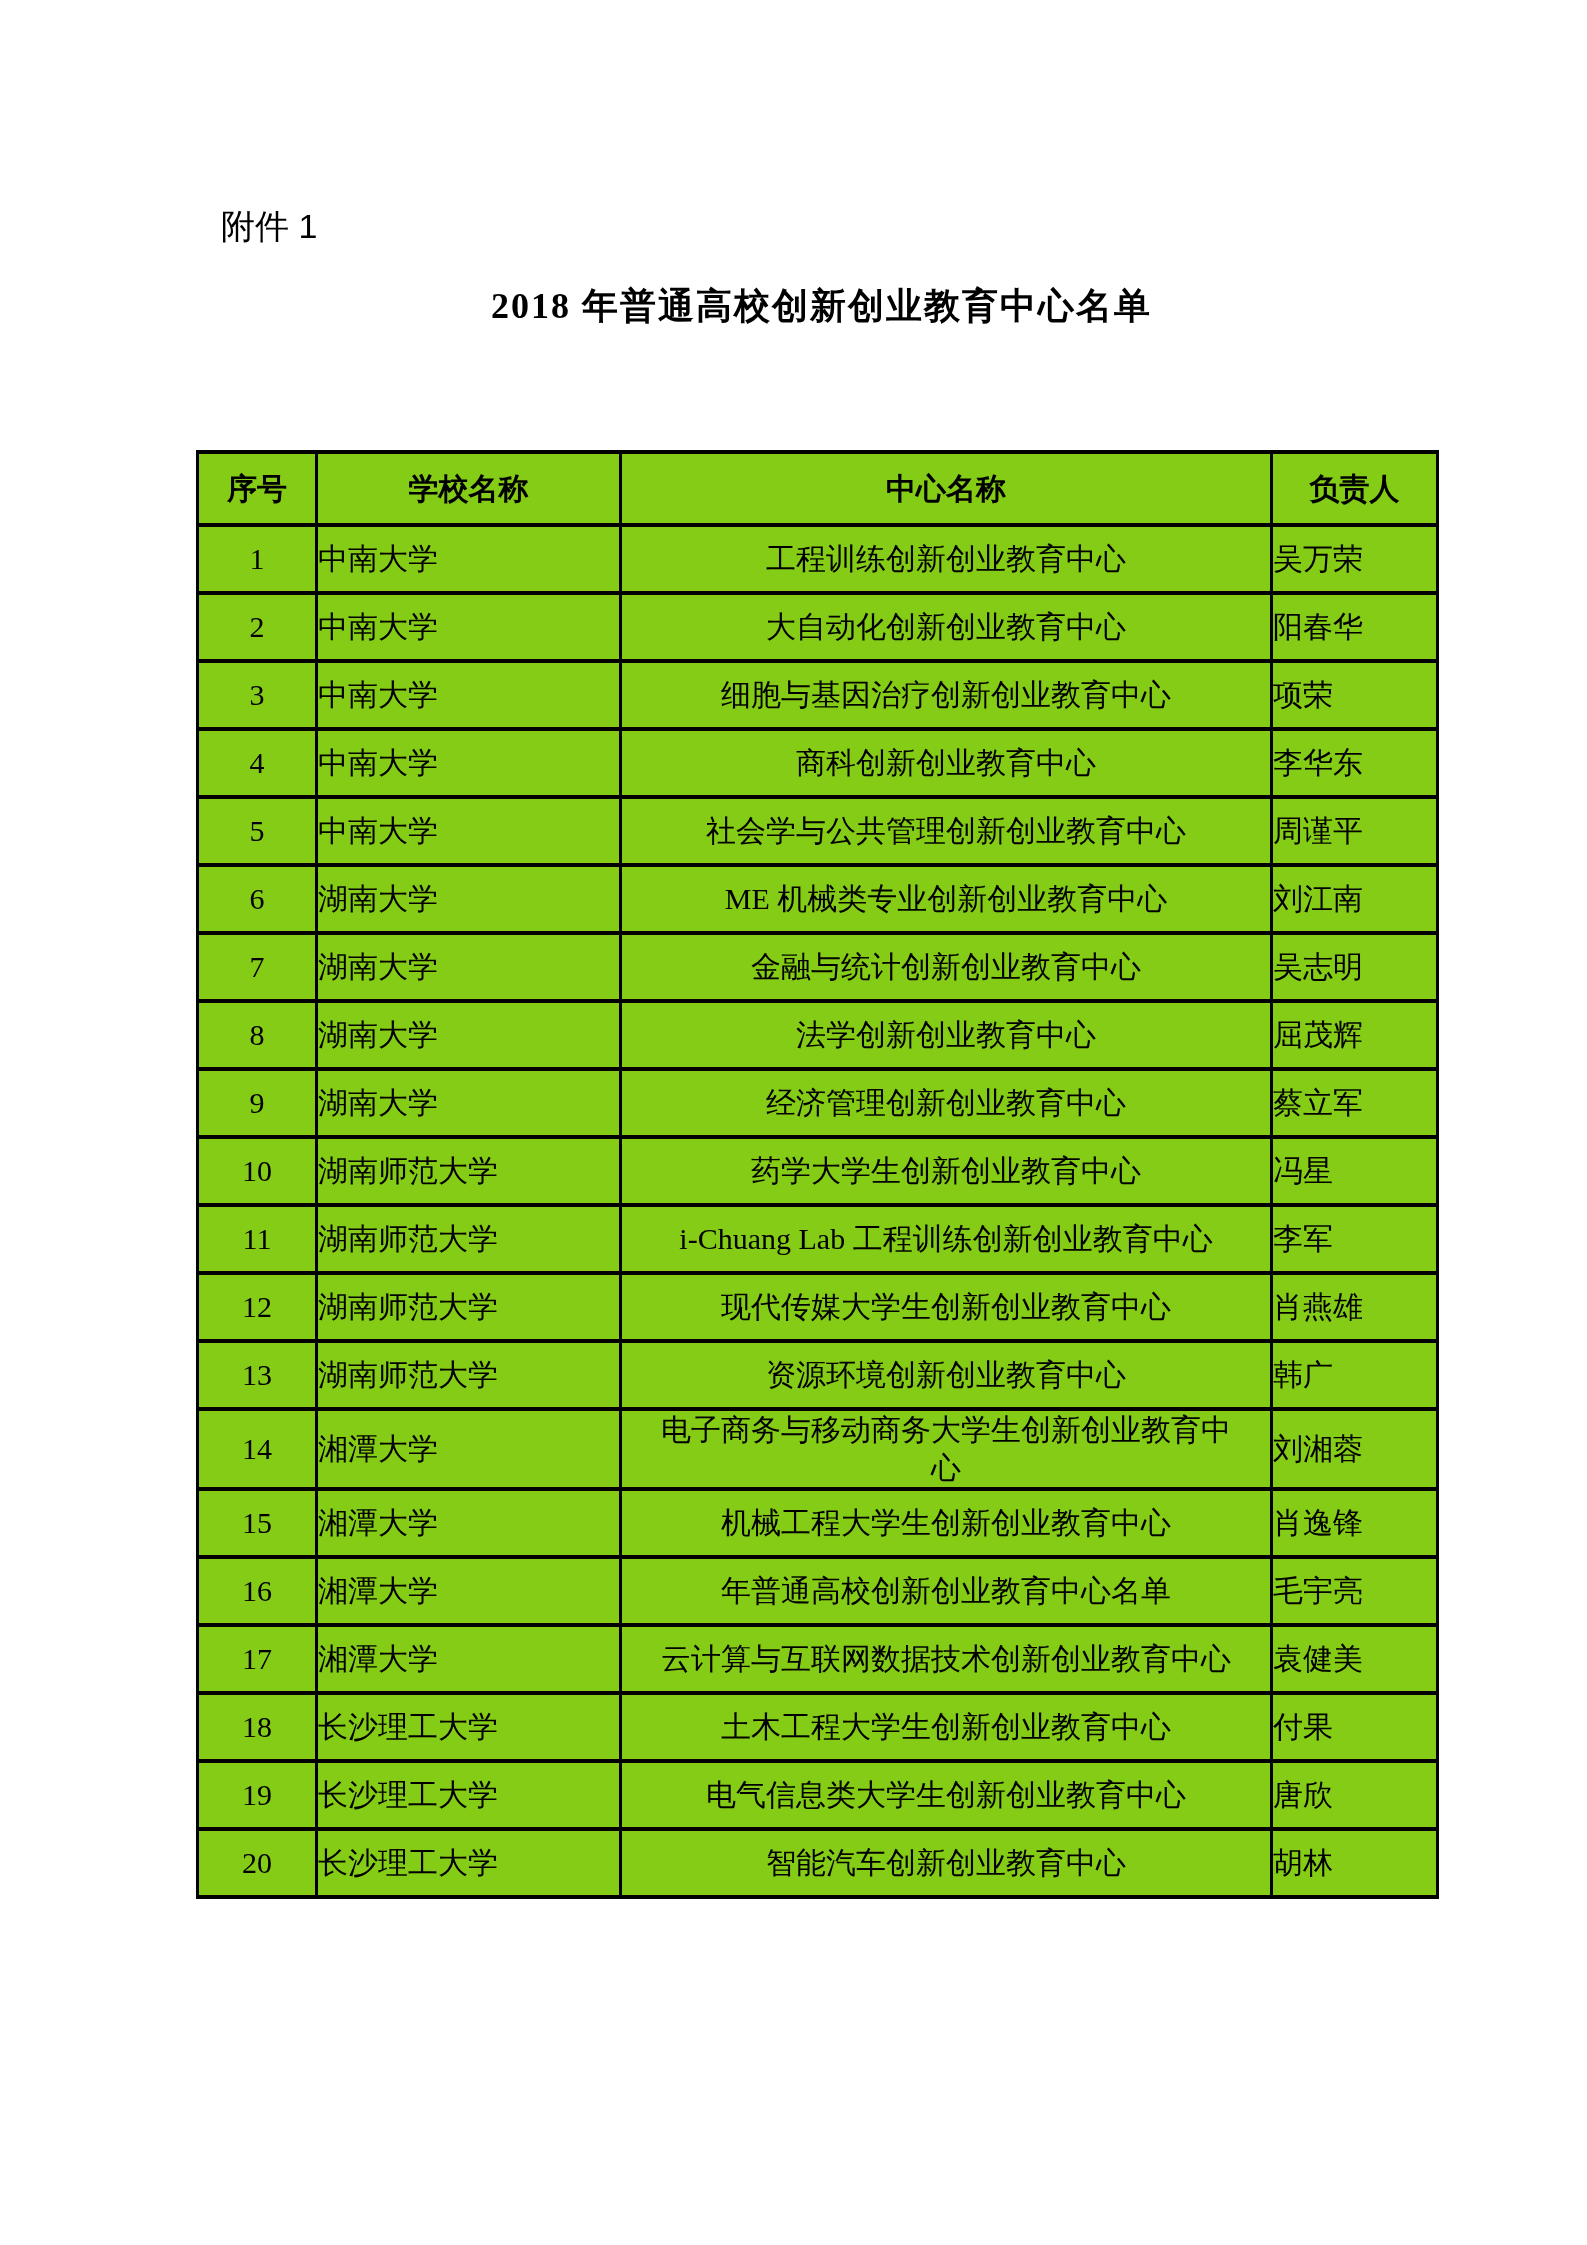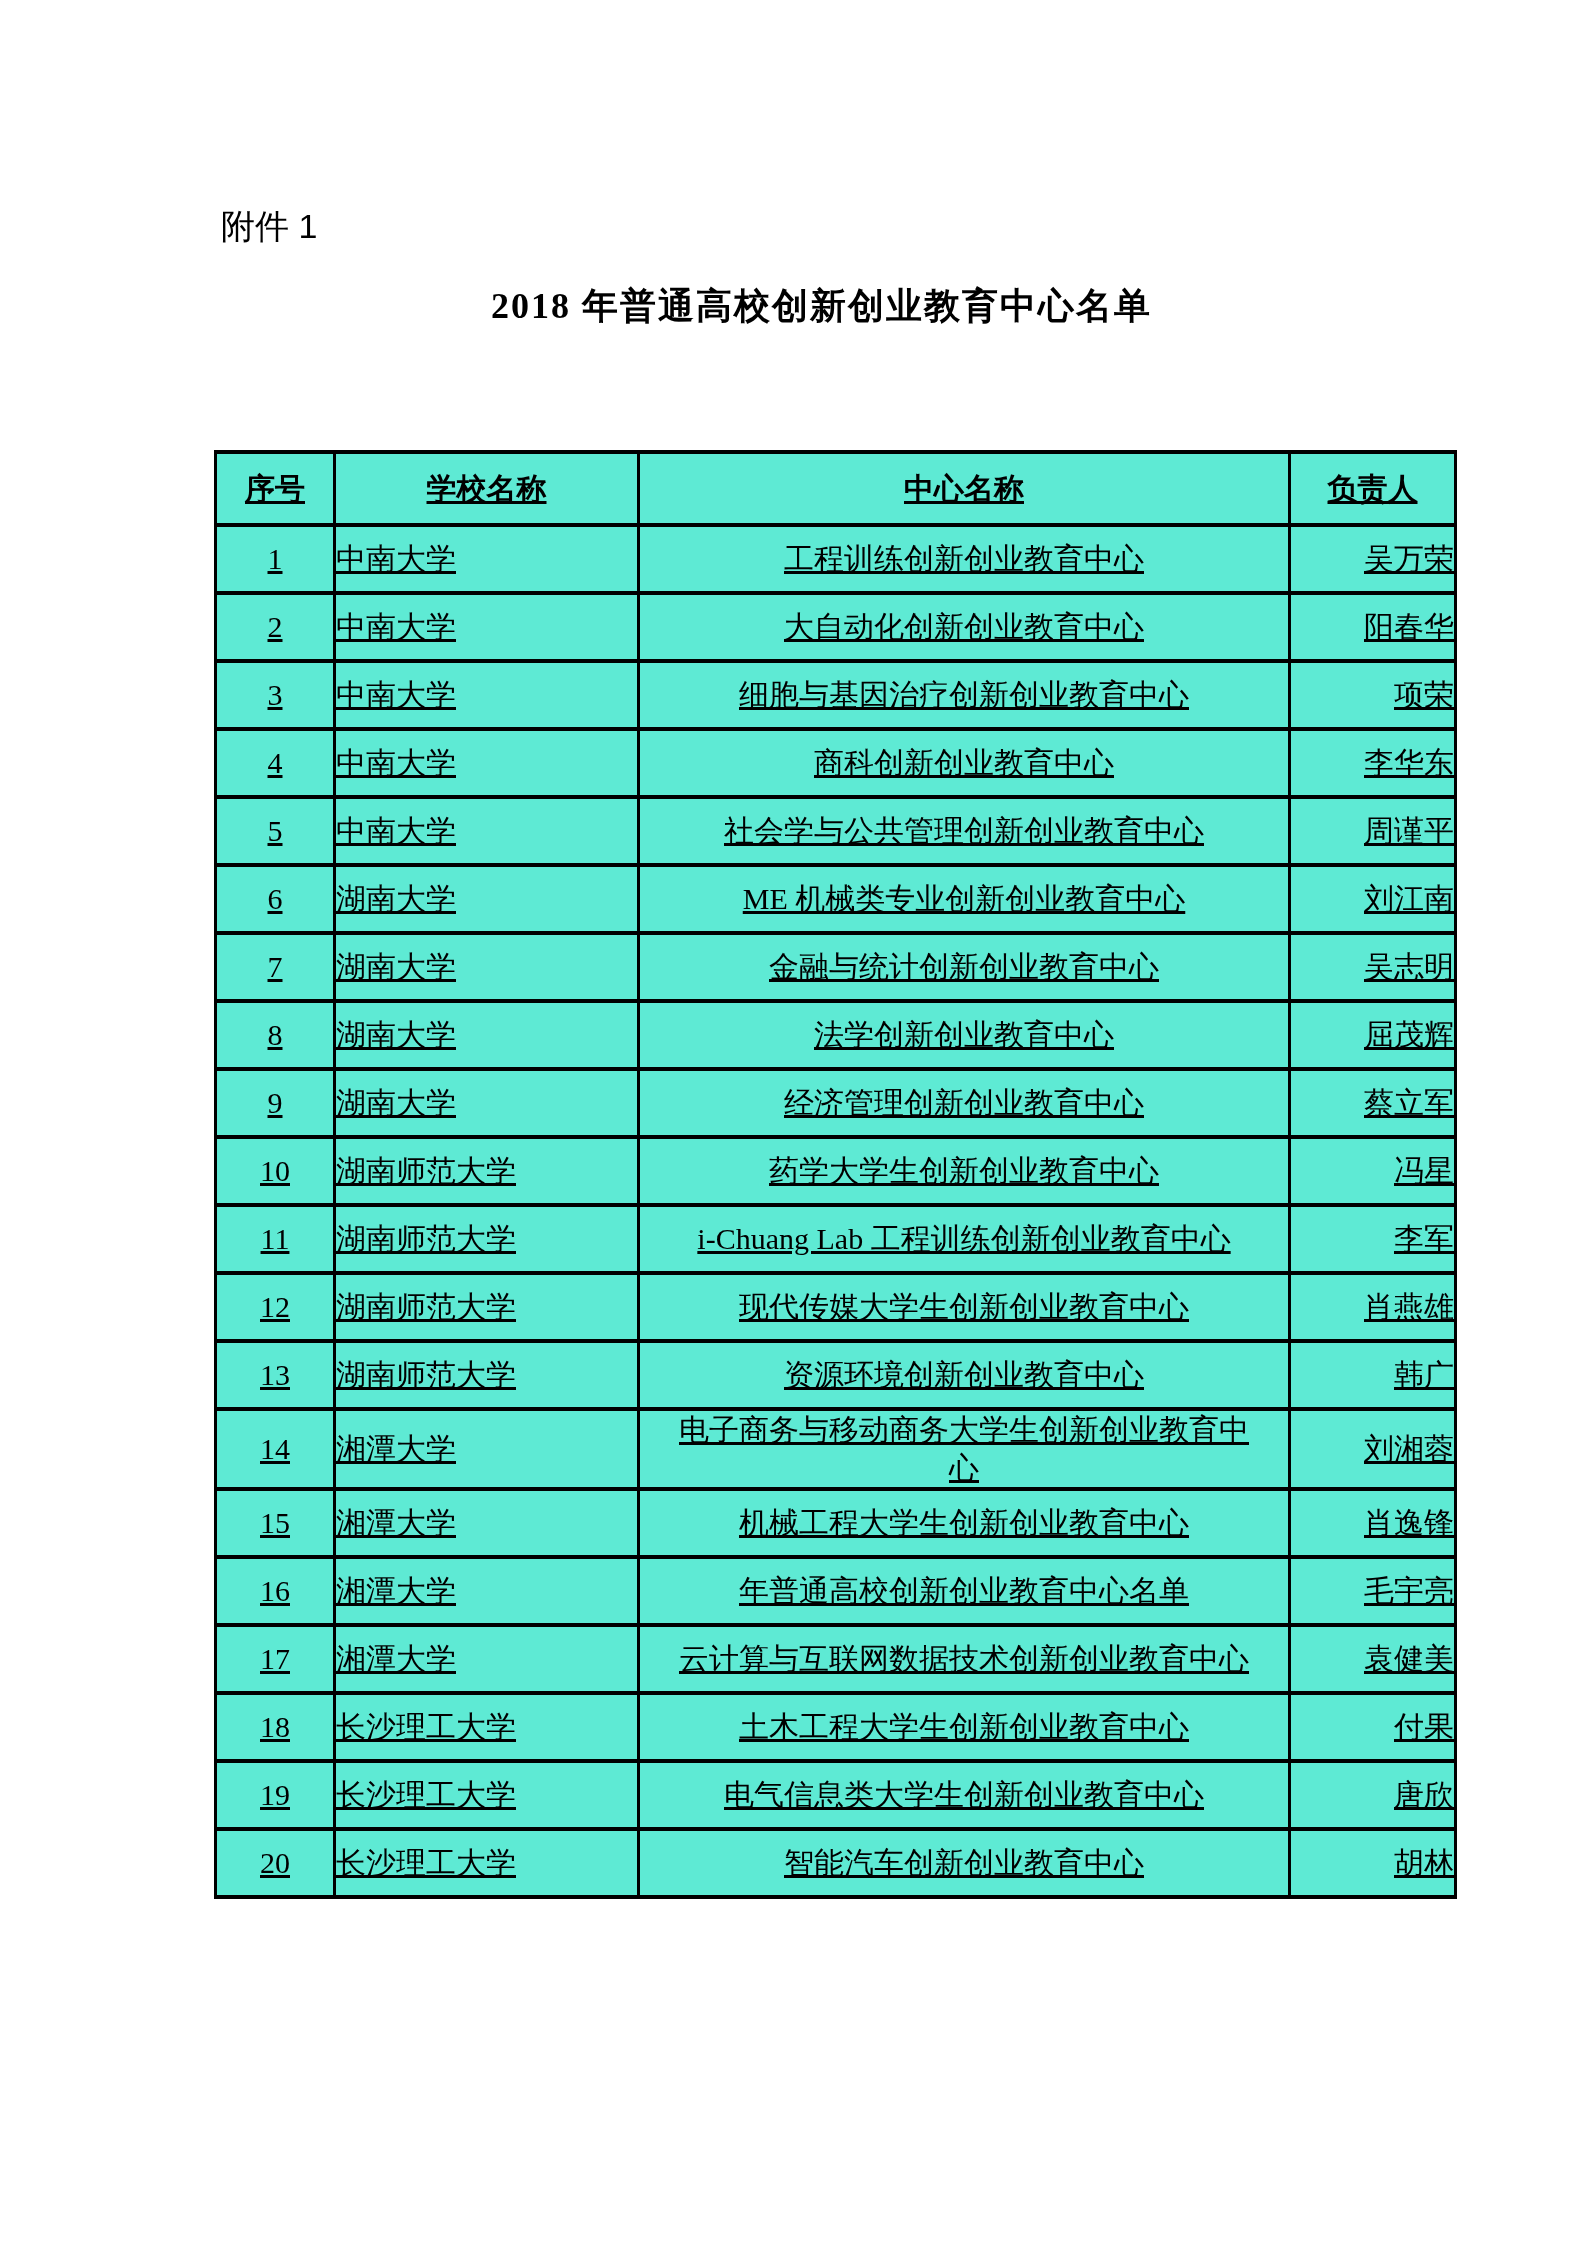--- a/index.html
+++ b/index.html
@@ -34,27 +34,26 @@
     text-align: center;
     font-size: 36px;
     font-weight: bold;
     letter-spacing: 2px;
     line-height: 1.15;
     color: #000000;
     font-family: "Liberation Serif", "DejaVu Serif", serif;
   }
   table.center-table {
     position: absolute;
-    left: 186px;
+    left: 168px;
     top: 450px;
     width: 1240px;
     border-collapse: collapse;
     table-layout: fixed;
-    background: #5eead4;
-    text-decoration: underline;
+    background: #84cc16;
   }
   table.center-table th,
   table.center-table td {
     border: 3px solid #000000;
     border-top-width: 4px;
     border-bottom-width: 4px;
     font-size: 30px;
     line-height: 38px;
     color: #000000;
     padding: 0;
@@ -76,21 +75,21 @@
     text-align: left;
     padding-left: 14px;
   }
   td.cell-center {
     text-align: center;
     padding-left: 14px;
     padding-right: 8px;
     white-space: pre-line;
   }
   td.cell-leader {
-    text-align: right;
+    text-align: left;
   }
   .page-number {
     position: absolute;
     left: 1252px;
     top: 2060px;
     font-size: 38px;
     line-height: 1.1;
     color: #000000;
     font-family: "Liberation Serif", "DejaVu Serif", serif;
   }

